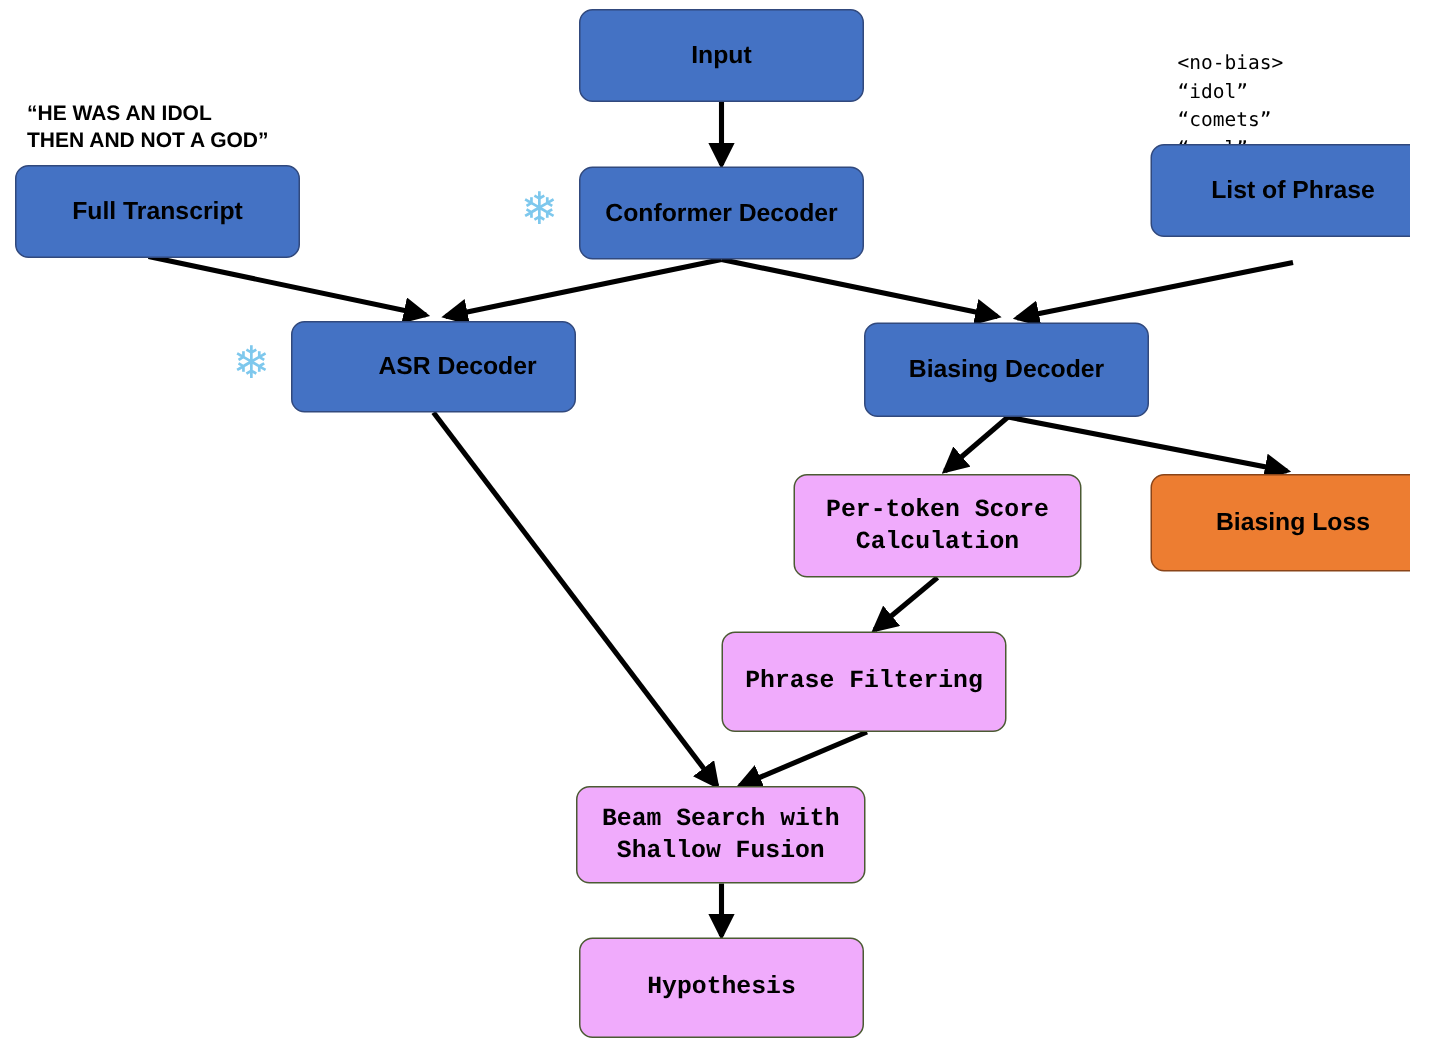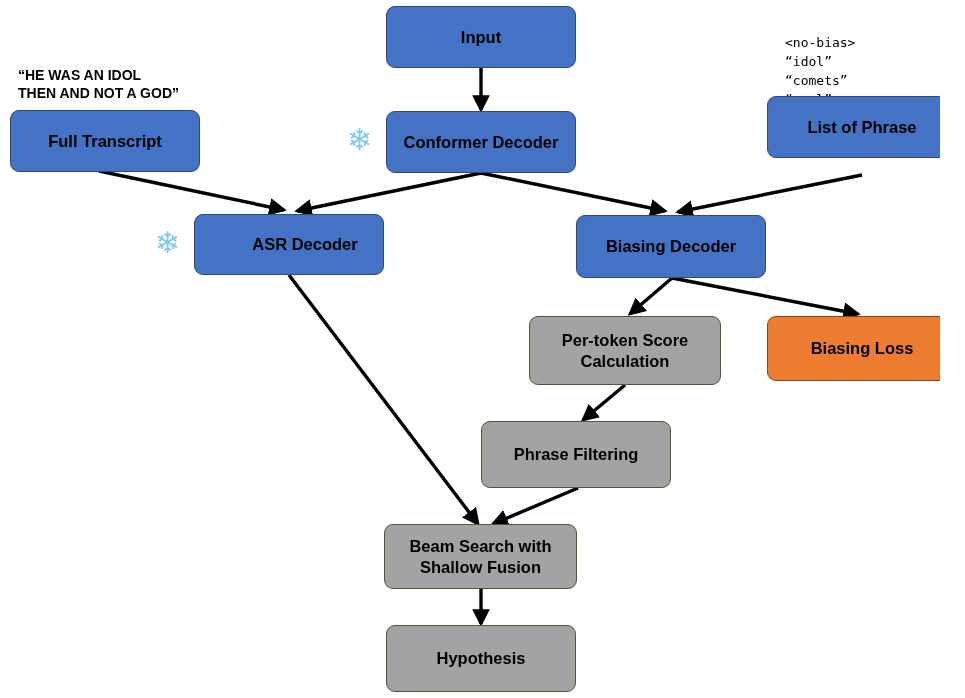--- a/index.html
+++ b/index.html
@@ -38,22 +38,23 @@
     font-size: 16.5px;
     line-height: 1.25;
     border: 1px solid #2b3a52;
     z-index: 2;
   }
   .node.blue {
     background: #4472c4;
     border-color: #31497d;
   }
   .node.green {
-    background: #a3a3a3;
+    background: #f0abfc;
     border-color: #4b5a33;
+    font-family: Liberation Mono, monospace;
   }
   .node.orange {
     background: #ed7d31;
     border-color: #8a4418;
   }
   .node-label {
     padding: 0 8px;
     white-space: pre-line;
   }
   .caption {

